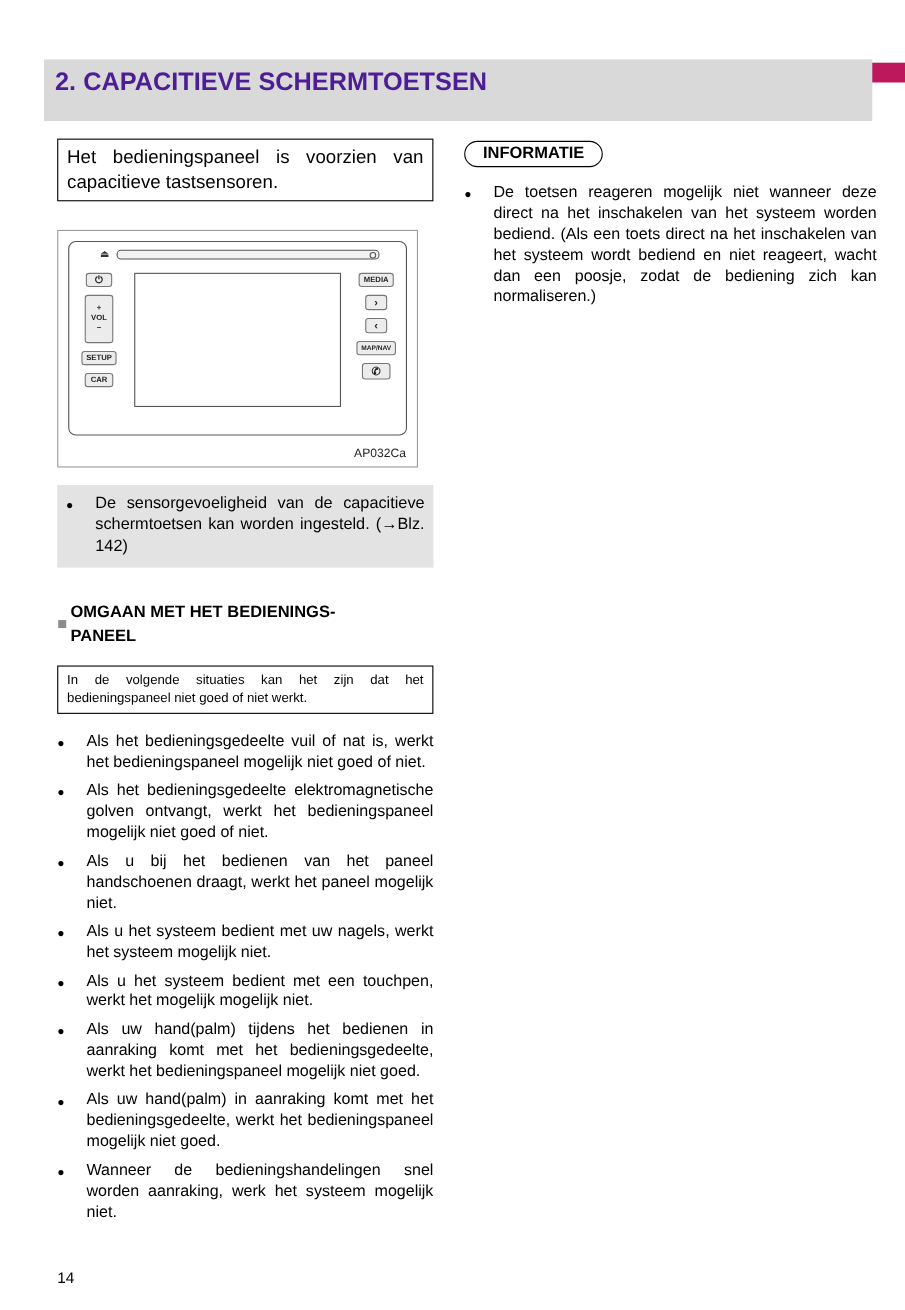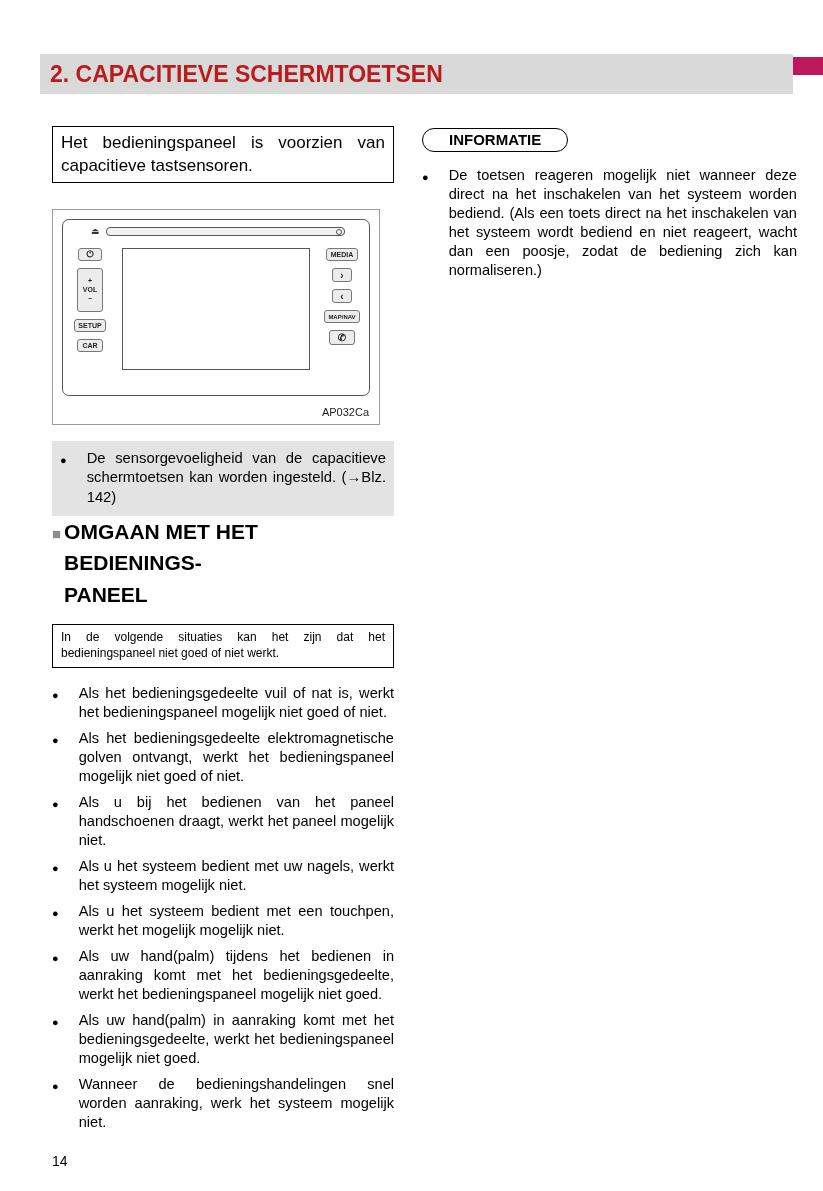--- a/index.html
+++ b/index.html
@@ -7,22 +7,22 @@
     width:823px;height:1191px;position:relative;background:#ffffff;
     font-family:"Liberation Sans",sans-serif;color:#000;overflow:hidden;
   }
   
   .chapter-bar{
     position:absolute;left:40px;right:0;top:18px;height:18px;
     background:#be185d;color:#fff;font-weight:bold;font-size:16px;
     line-height:30px;padding-left:14px;letter-spacing:.2px;margin-top:39px;
   }
   .section-bar{
-    position:absolute;left:40px;right:30px;top:54px;height:40px;
-    background:#d9d9d9;color:#b91c1c;font-weight:bold;font-size:23px;
+    position:absolute;left:40px;right:30px;top:54px;height:56px;
+    background:#d9d9d9;color:#4c1d95;font-weight:bold;font-size:23px;
     line-height:40px;padding-left:10px;
   }
   
   .content{position:absolute;top:116px;left:52px;right:26px;display:flex;gap:28px;}
   .col-left{width:342px;flex:none;}
   .col-right{flex:1;min-width:0;}
   
   .box{
     border:1.5px solid #000;padding:5px 8px;font-size:17px;line-height:1.33;
     text-align:justify;margin-top:10px;
@@ -58,30 +58,30 @@
   .screen{width:186px;height:120px;border:1.5px solid #555;margin-top:2px;background:#fff;}
   .device-caption{position:absolute;right:10px;bottom:6px;font-size:11px;color:#222;}
   
   .note-box{margin-top:16px;background:#e3e3e3;padding:8px 8px 9px;box-sizing:border-box;}
   
   .bullet{display:flex;gap:20px;margin-bottom:7px;font-size:14.6px;line-height:1.3;text-align:justify;}
   .bullet .dot{flex:none;}
   .bullet .dot::before{content:"●";font-size:11px;position:relative;top:1px;}
   .note-box .bullet{margin-bottom:0;font-size:14.8px;}
   
-  .section-heading{display:flex;gap:3px;font-size:21px;font-weight:bold;line-height:1.5;}
+  .section-heading{margin-top:30px;display:flex;gap:3px;font-size:15px;font-weight:bold;line-height:1.5;align-items:center;}
   .section-heading .square::before{content:"■";color:#8c8c8c;font-size:15px;}
   .section-heading .hl{display:block;}
   
   .warning-box{margin-top:14px;font-size:12px;}
   .bullet-list{margin-top:16px;}
   
   .info-pill{
     display:inline-block;border:1.5px solid #000;border-radius:14px;
-    padding:2px 26px 3px;font-weight:bold;font-size:15px;margin-top:12px;
+    padding:2px 16px 3px;font-weight:bold;font-size:15px;margin-top:12px;
   }
   .info-bullets{margin-top:14px;}
   
   .page-number{position:absolute;left:52px;bottom:22px;font-size:14px;text-align:center;}
 </style>
 </head>
 <body>
 
 <div class="chapter-bar">
   <span>1. BEDIENING EN KENMERKEN</span>

